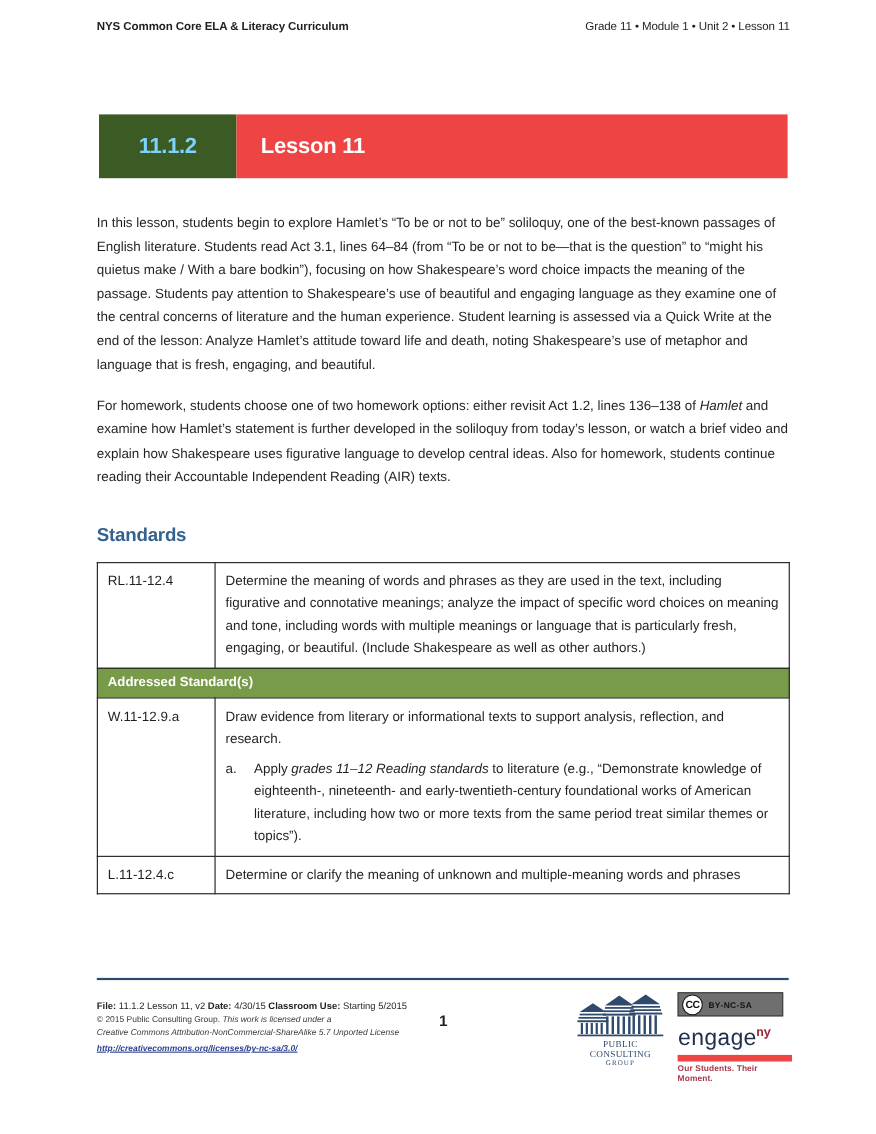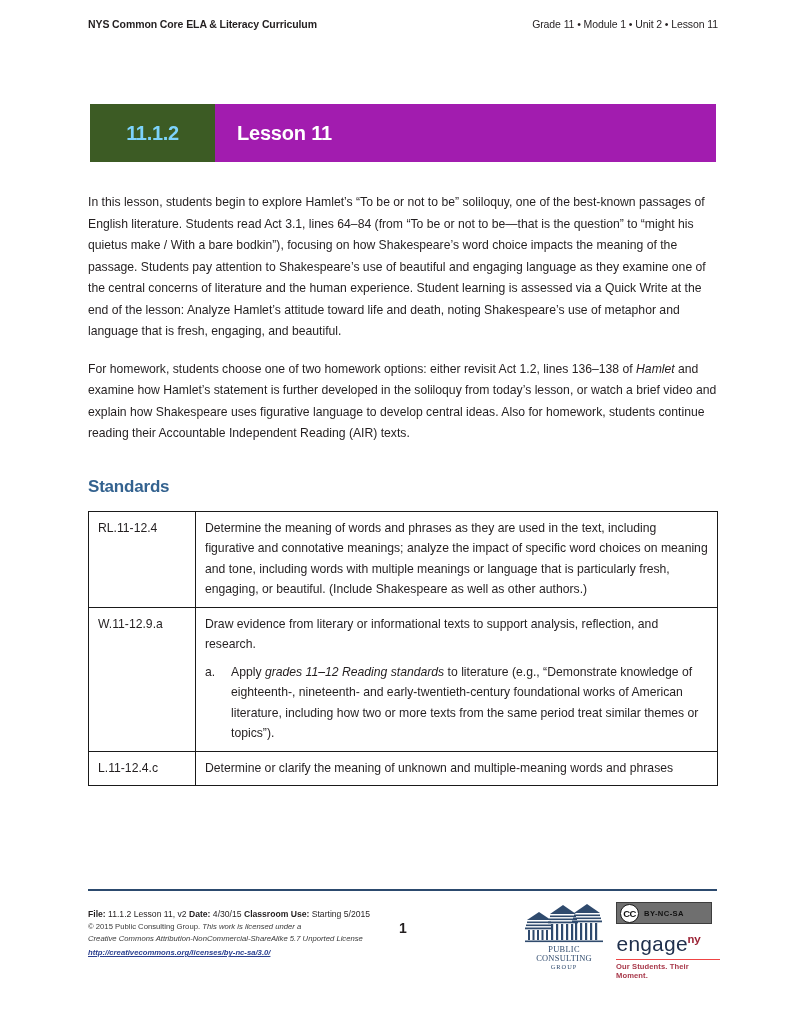--- a/index.html
+++ b/index.html
@@ -58,21 +58,21 @@
     color: #7dd3fc;
     display: flex;
     align-items: center;
     justify-content: center;
     font-size: 20px;
     font-weight: bold;
     letter-spacing: -0.3px;
   }
   .title-banner .lesson-box {
     flex: 1;
-    background: #a21caf;
+    background: #ef4444;
     color: #ffffff;
     display: flex;
     align-items: center;
     padding-left: 22px;
     font-size: 20px;
     font-weight: bold;
     letter-spacing: -0.2px;
   }
 
   
@@ -288,21 +288,21 @@
     color: #9b2335;
     vertical-align: super;
     letter-spacing: -0.3px;
   }
   .engage-tag {
     font-size: 7.6px;
     color: #a8384a;
     font-weight: bold;
     letter-spacing: 0.1px;
     margin-top: 2px;
-    border-top: 1px solid #ef4444;
+    border-top: 6px solid #ef4444;
     padding-top: 2px;
   }
   .pcg-svg { display: block; margin: 0 auto; }
 </style>
 </head>
 <body>
 
 <div class="page">
 
   <div class="doc-header">
@@ -327,20 +327,23 @@
     </p>
 
     <div class="standards-wrap">
       <h2 class="section-title">Standards</h2>
 
       <table class="standards">
         <tbody>
           <tr>
             <td class="code-cell">RL.11-12.4</td>
             <td>Determine the meaning of words and phrases as they are used in the text, including figurative and connotative meanings; analyze the impact of specific word choices on meaning and tone, including words with multiple meanings or language that is particularly fresh, engaging, or beautiful. (Include Shakespeare as well as other authors.)</td>
+          </tr>
+          <tr>
+            <th class="group-head" colspan="2">Addressed Standard(s)</th>
           </tr>
           <tr>
             <td class="code-cell">W.11-12.9.a</td>
             <td>
               <span>Draw evidence from literary or informational texts to support analysis, reflection, and research.</span>
               <ol class="sub-list">
                 <li><span>Apply </span><span class="ital">grades 11–12 Reading standards</span><span> to literature (e.g., “Demonstrate knowledge of eighteenth-, nineteenth- and early-twentieth-century foundational works of American literature, including how two or more texts from the same period treat similar themes or topics”).</span></li>
               </ol>
             </td>
           </tr>

